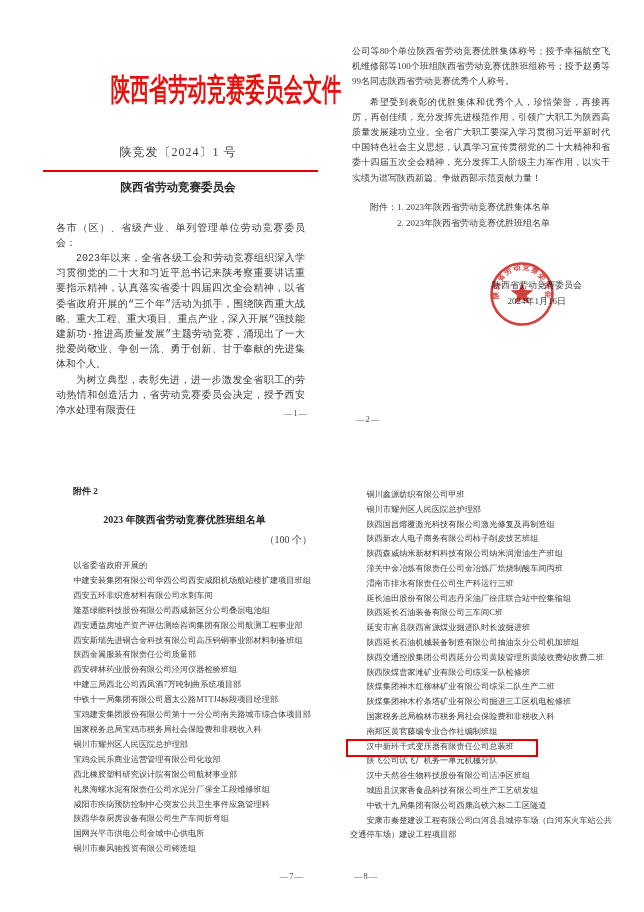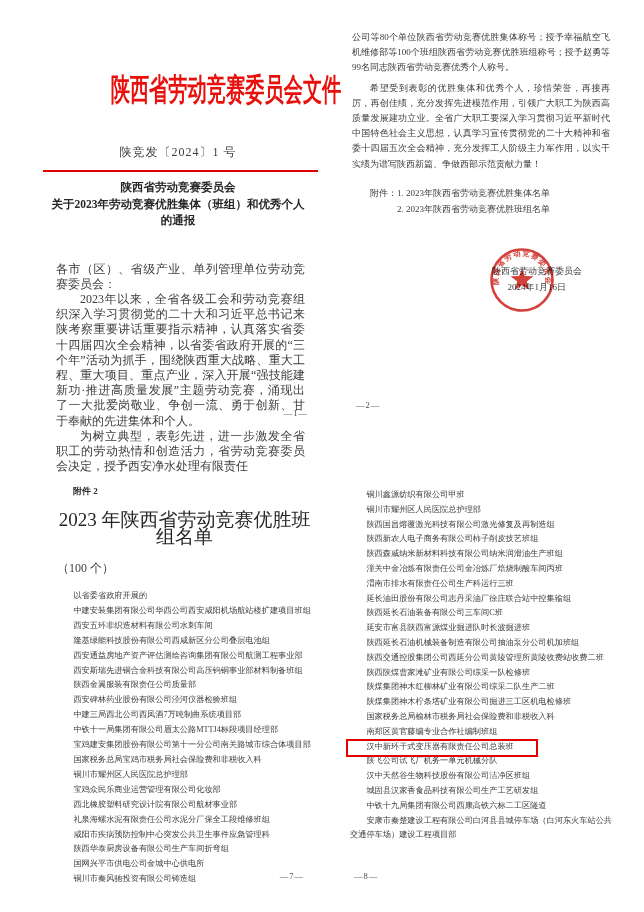--- a/index.html
+++ b/index.html
@@ -8,42 +8,42 @@
   .page{position:absolute;color:#3b3b3b;}
   
   #page1{left:40px;top:70px;width:276px;height:350px;}
   .letterhead{text-align:center;line-height:34px;height:34px;margin-top:3px;white-space:nowrap;}
   .letterhead span{display:inline-block;transform:scaleX(0.62);transform-origin:center;
                    font-size:31px;font-weight:bold;color:#e8100c;}
   .docnum{margin-top:37px;text-align:center;font-size:12px;color:#3d3d3d;letter-spacing:1px;}
   .redline{margin-top:9px;margin-left:3px;margin-right:-2px;height:2px;background:#e00000;}
   .doc-title{margin-top:7px;padding:0 9px;text-align:center;font-size:11.5px;font-weight:bold;
              color:#262626;line-height:16.5px;}
-  .body-text{margin-top:33px;padding-left:16px;padding-right:11px;font-size:12px;line-height:15.2px;
-             text-align:justify;color:#3b3b3b;}
+  .body-text{margin-top:25px;padding-left:16px;padding-right:11px;font-size:10px;line-height:15.2px;
+             text-align:justify;color:#3b3b3b;font-family:Liberation Mono, monospace;}
   .body-text p{margin:0;}
   .indent{text-indent:2em;}
   .pagenum{position:absolute;bottom:2px;font-size:8.5px;color:#4a4a4a;letter-spacing:1px;}
   .pn-right{right:8px;} .pn-left{left:4px;}
   
-  #page2{left:352px;top:30px;width:258px;height:382px;}
+  #page2{left:352px;top:44px;width:258px;height:382px;}
   #page2 .body-text2{font-size:9px;line-height:15.2px;text-align:justify;}
   #page2 .body-text2 p{margin:0;}
   #page2 .p-follow{margin-top:5px !important;}
   .attachments{display:flex;margin-top:13px;padding-left:18px;font-size:9px;line-height:16px;}
   .attachments .att-label{white-space:nowrap;}
   .signature{margin-top:46px;font-size:9px;line-height:16px;}
   .sig-committee{text-align:right;padding-right:28px;}
   .sig-date{text-align:right;padding-right:44px;}
   .seal{position:absolute;left:136px;top:216px;width:68px;height:68px;mix-blend-mode:multiply;opacity:0.92;}
   
   #page7{left:57px;top:483px;width:255px;height:400px;}
   .att-head{margin-top:2px;font-size:9px;font-weight:bold;color:#2b2b2b;padding-left:16px;}
-  .list-title{margin-top:13px;text-align:center;font-size:19px;font-weight:normal;color:#262626;line-height:17px;}
-  .list-count{margin-top:15px;text-align:left;font-size:12px;color:#3d3d3d;}
+  .list-title{margin-top:13px;text-align:center;font-size:10px;font-weight:bold;color:#262626;line-height:17px;}
+  .list-count{margin-top:5px;text-align:right;font-size:10px;color:#3d3d3d;}
   .roster{margin-top:12px;font-size:8.2px;line-height:14.9px;color:#3d3d3d;}
   .roster div{text-indent:2em;}
   
   #page8{left:350px;top:486px;width:263px;height:397px;}
   #page8 .roster{margin-top:2px;line-height:14.8px;}
   .hl{position:relative;}
   .hl::after{content:'';position:absolute;left:-4px;top:-1px;width:188px;height:14px;
              border:2.5px solid #e30000;pointer-events:none;}
 </style>
 </head>
@@ -52,21 +52,20 @@
 <div id="canvas">
 
   <div class="page" id="page1">
     <div class="letterhead">
       <span>陕西省劳动竞赛委员会文件</span>
     </div>
     <div class="docnum">陕竞发〔2024〕1 号</div>
     <div class="redline"></div>
     <div class="doc-title">
       <div>陕西省劳动竞赛委员会</div>
-      <div>关于2023年劳动竞赛优胜集体（班组）和优秀个人的通报</div>
     </div>
     <div class="body-text">
       <p>各市（区）、省级产业、单列管理单位劳动竞赛委员会：</p>
       <p class="indent">2023年以来，全省各级工会和劳动竞赛组织深入学习贯彻党的二十大和习近平总书记来陕考察重要讲话重要指示精神，认真落实省委十四届四次全会精神，以省委省政府开展的“三个年”活动为抓手，围绕陕西重大战略、重大工程、重大项目、重点产业，深入开展“强技能建新功·推进高质量发展”主题劳动竞赛，涌现出了一大批爱岗敬业、争创一流、勇于创新、甘于奉献的先进集体和个人。</p>
       <p class="indent">为树立典型，表彰先进，进一步激发全省职工的劳动热情和创造活力，省劳动竞赛委员会决定，授予西安净水处理有限责任</p>
     </div>
     <div class="pagenum pn-right">—1—</div>
   </div>
 
   <div class="page" id="page2">

